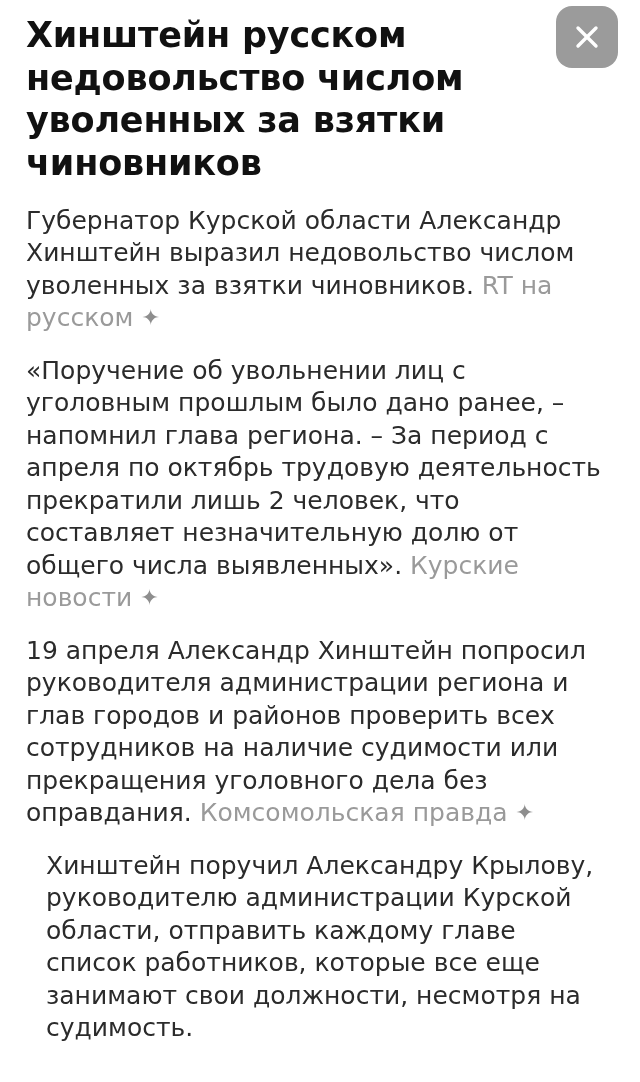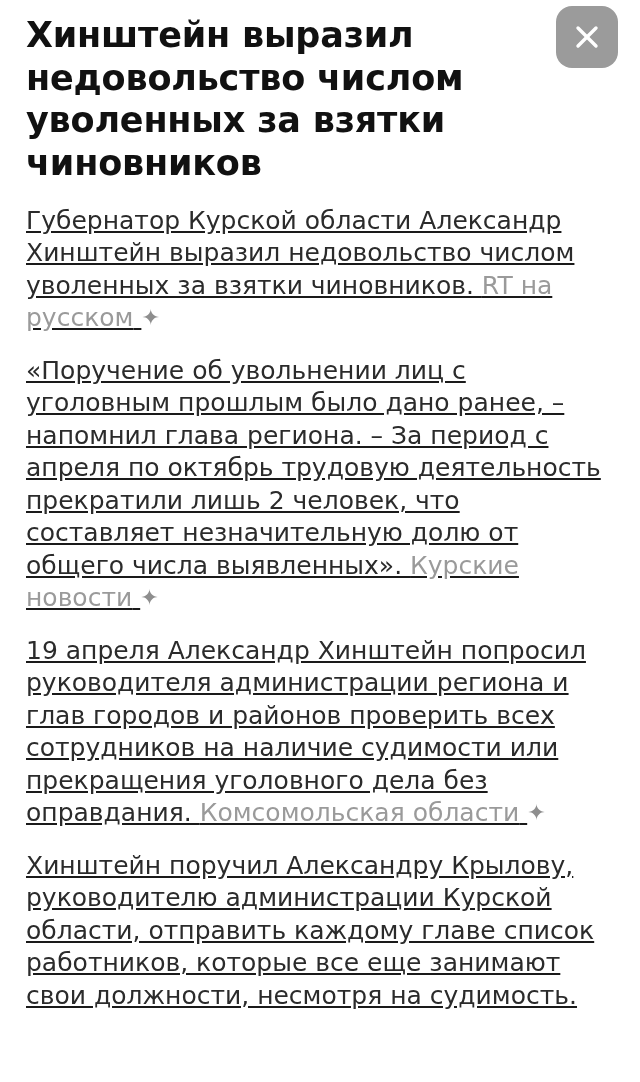--- a/index.html
+++ b/index.html
@@ -44,31 +44,31 @@
     padding: 0 80px 0 0;
     font-size: 35px;
     line-height: 1.22;
     font-weight: 700;
     letter-spacing: -0.2px;
     color: #111111;
     max-width: 470px;
   }
   .article-body {
     margin-top: 20px;
-    text-decoration: underline;
   }
   .para {
     margin: 0 0 20px 0;
     font-size: 25px;
     line-height: 1.3;
     color: #2b2b2b;
     font-weight: 400;
   }
   .para:last-child {
     margin-bottom: 0;
+    margin-left: 20px;
   }
   .source {
     color: #9a9a9a;
   }
   .source-star {
     color: #8e8e8e;
     font-size: 22px;
     display: inline-block;
     transform: translateY(-1px);
   }
@@ -80,36 +80,36 @@
 
   <button class="close-button" aria-label="Закрыть">
     <span>
       <svg width="26" height="26" viewBox="0 0 26 26" aria-hidden="true">
         <line x1="4" y1="4" x2="22" y2="22" stroke="#ffffff" stroke-width="3.4" stroke-linecap="round"></line>
         <line x1="22" y1="4" x2="4" y2="22" stroke="#ffffff" stroke-width="3.4" stroke-linecap="round"></line>
       </svg>
     </span>
   </button>
 
-  <h1 class="headline">Хинштейн выразил недовольство числом уволенных за взятки чиновников</h1>
+  <h1 class="headline">Хинштейн русском недовольство числом уволенных за взятки чиновников</h1>
 
   <div class="article-body">
 
     <p class="para">
       <span>Губернатор Курской области Александр Хинштейн выразил недовольство числом уволенных за взятки чиновников. </span><span class="source">RT на русском</span>
       <span class="source-star">✦</span>
     </p>
 
     <p class="para">
       <span>«Поручение об увольнении лиц с уголовным прошлым было дано ранее, – напомнил глава региона. – За период с апреля по октябрь трудовую деятельность прекратили лишь 2 человек, что составляет незначительную долю от общего числа выявленных». </span><span class="source">Курские новости</span>
       <span class="source-star">✦</span>
     </p>
 
     <p class="para">
-      <span>19 апреля Александр Хинштейн попросил руководителя администрации региона и глав городов и районов проверить всех сотрудников на наличие судимости или прекращения уголовного дела без оправдания. </span><span class="source">Комсомольская области</span>
+      <span>19 апреля Александр Хинштейн попросил руководителя администрации региона и глав городов и районов проверить всех сотрудников на наличие судимости или прекращения уголовного дела без оправдания. </span><span class="source">Комсомольская правда</span>
       <span class="source-star">✦</span>
     </p>
 
     <p class="para">
       <span>Хинштейн поручил Александру Крылову, руководителю администрации Курской области, отправить каждому главе список работников, которые все еще занимают свои должности, несмотря на судимость.</span>
     </p>
 
   </div>
 </div>
 

